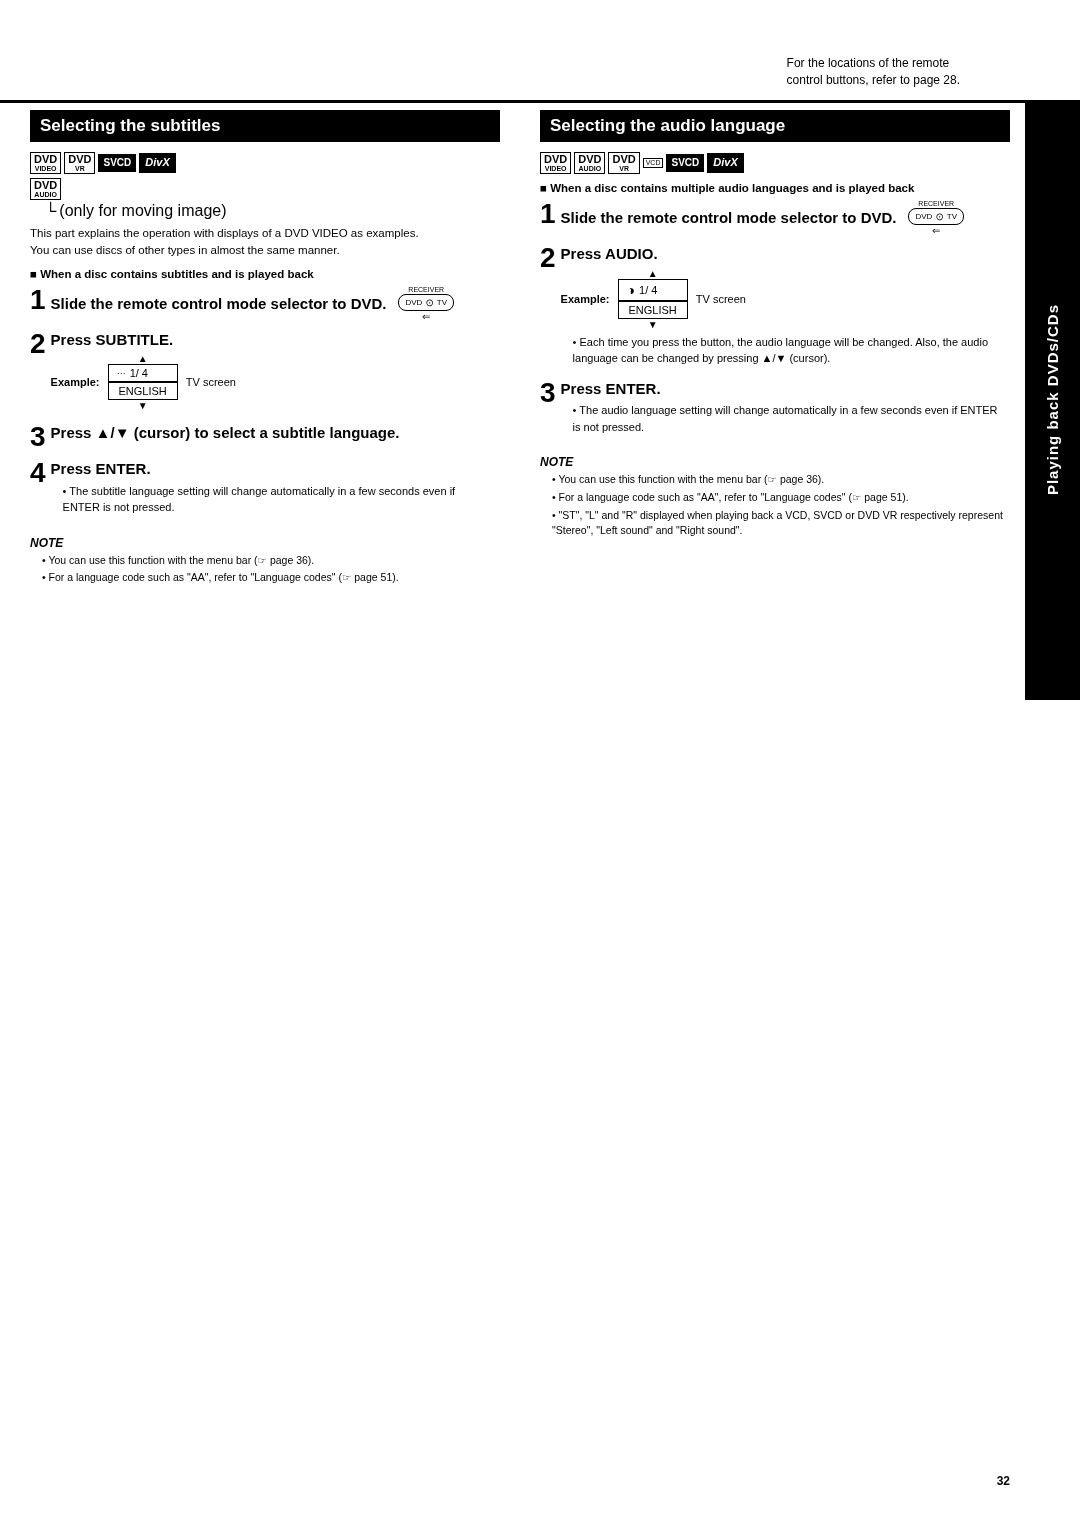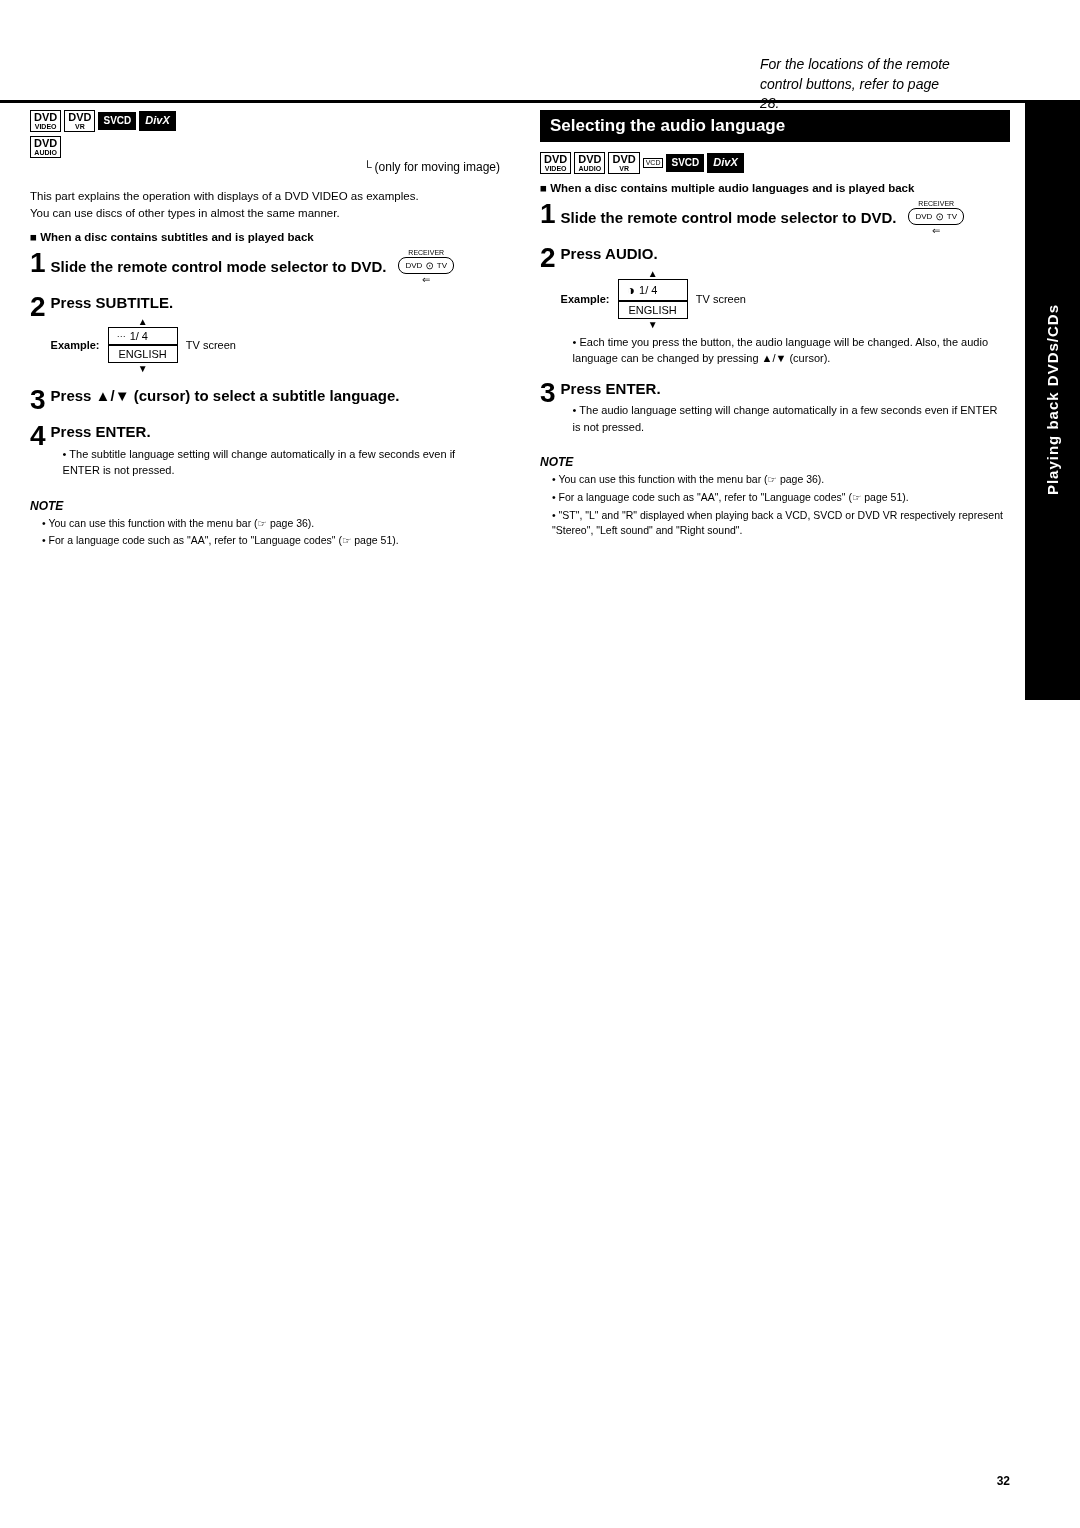--- a/index.html
+++ b/index.html
@@ -19,25 +19,24 @@
       height: 3px;
       background: #000;
       position: absolute;
       top: 100px;
     }
 
     .top-note {
       position: absolute;
       top: 55px;
       right: 120px;
-      font-size: 14px;
+      font-size: 12px;
       line-height: 1.4;
       text-align: left;
       max-width: 200px;
-      font-style: italic;
     }
 
     
     .sidebar {
       position: absolute;
       right: 0;
       top: 100px;
       width: 55px;
       height: 600px;
       background: #000;
@@ -109,24 +108,23 @@
       background: #000;
       color: #fff;
     }
     .badge-divx {
       background: #000;
       color: #fff;
       font-style: italic;
     }
 
     .only-note {
-      font-size: 12px;
-      margin-bottom: 14px;
+      font-size: 16px;
+      margin-bottom: 5px;
       margin-left: 15px;
-      text-align: right;
     }
     .only-note::before {
       content: '└';
       margin-right: 3px;
     }
 
     .intro-text {
       font-size: 11.5px;
       line-height: 1.5;
       margin-bottom: 8px;
@@ -272,20 +270,21 @@
 control buttons, refer to page 28.</div>
 
 <div class="sidebar">
   <span class="sidebar-text">Playing back DVDs/CDs</span>
 </div>
 
 <div class="content">
 
   <div class="left-col">
 
+    <div class="section-header">Selecting the subtitles</div>
 
     <div class="badges">
       <div class="badge" style="flex-direction:column; line-height:1; padding:1px 3px;">
         <span style="font-size:11px; font-weight:bold;">DVD</span>
         <span style="font-size:7px;">VIDEO</span>
       </div>
       <div class="badge" style="flex-direction:column; line-height:1; padding:1px 3px;">
         <span style="font-size:11px; font-weight:bold;">DVD</span>
         <span style="font-size:7px;">VR</span>
       </div>

